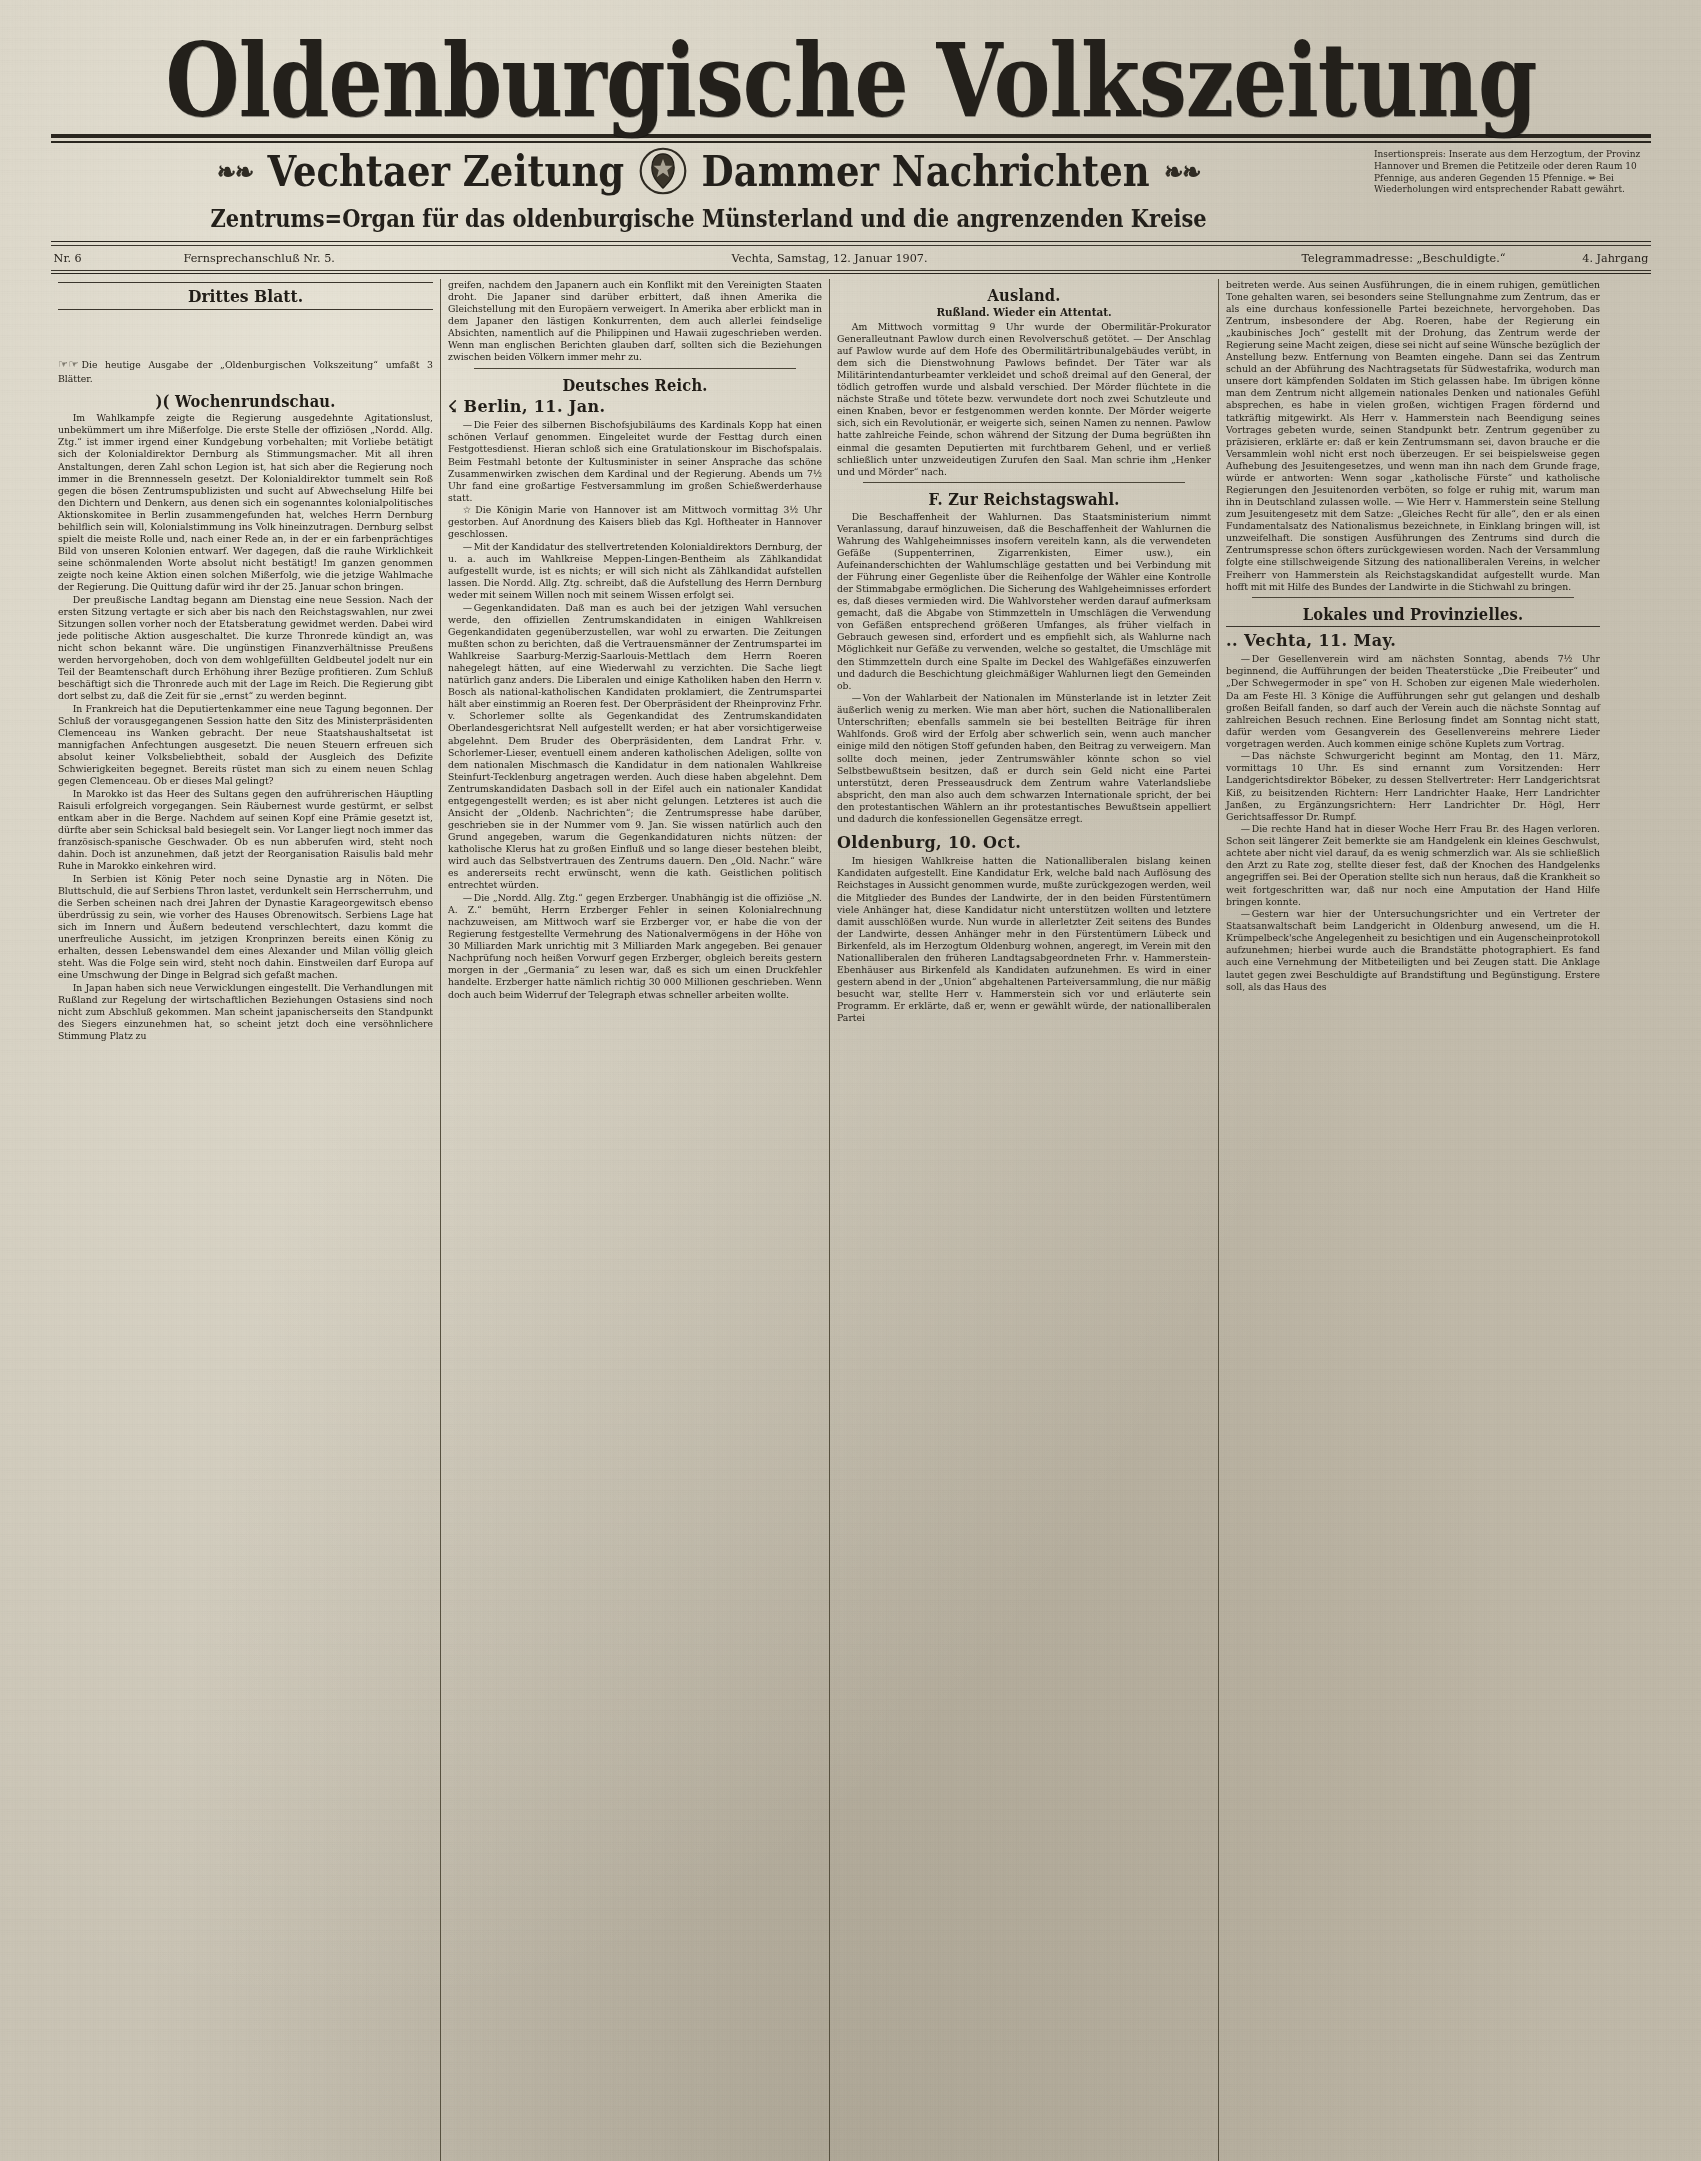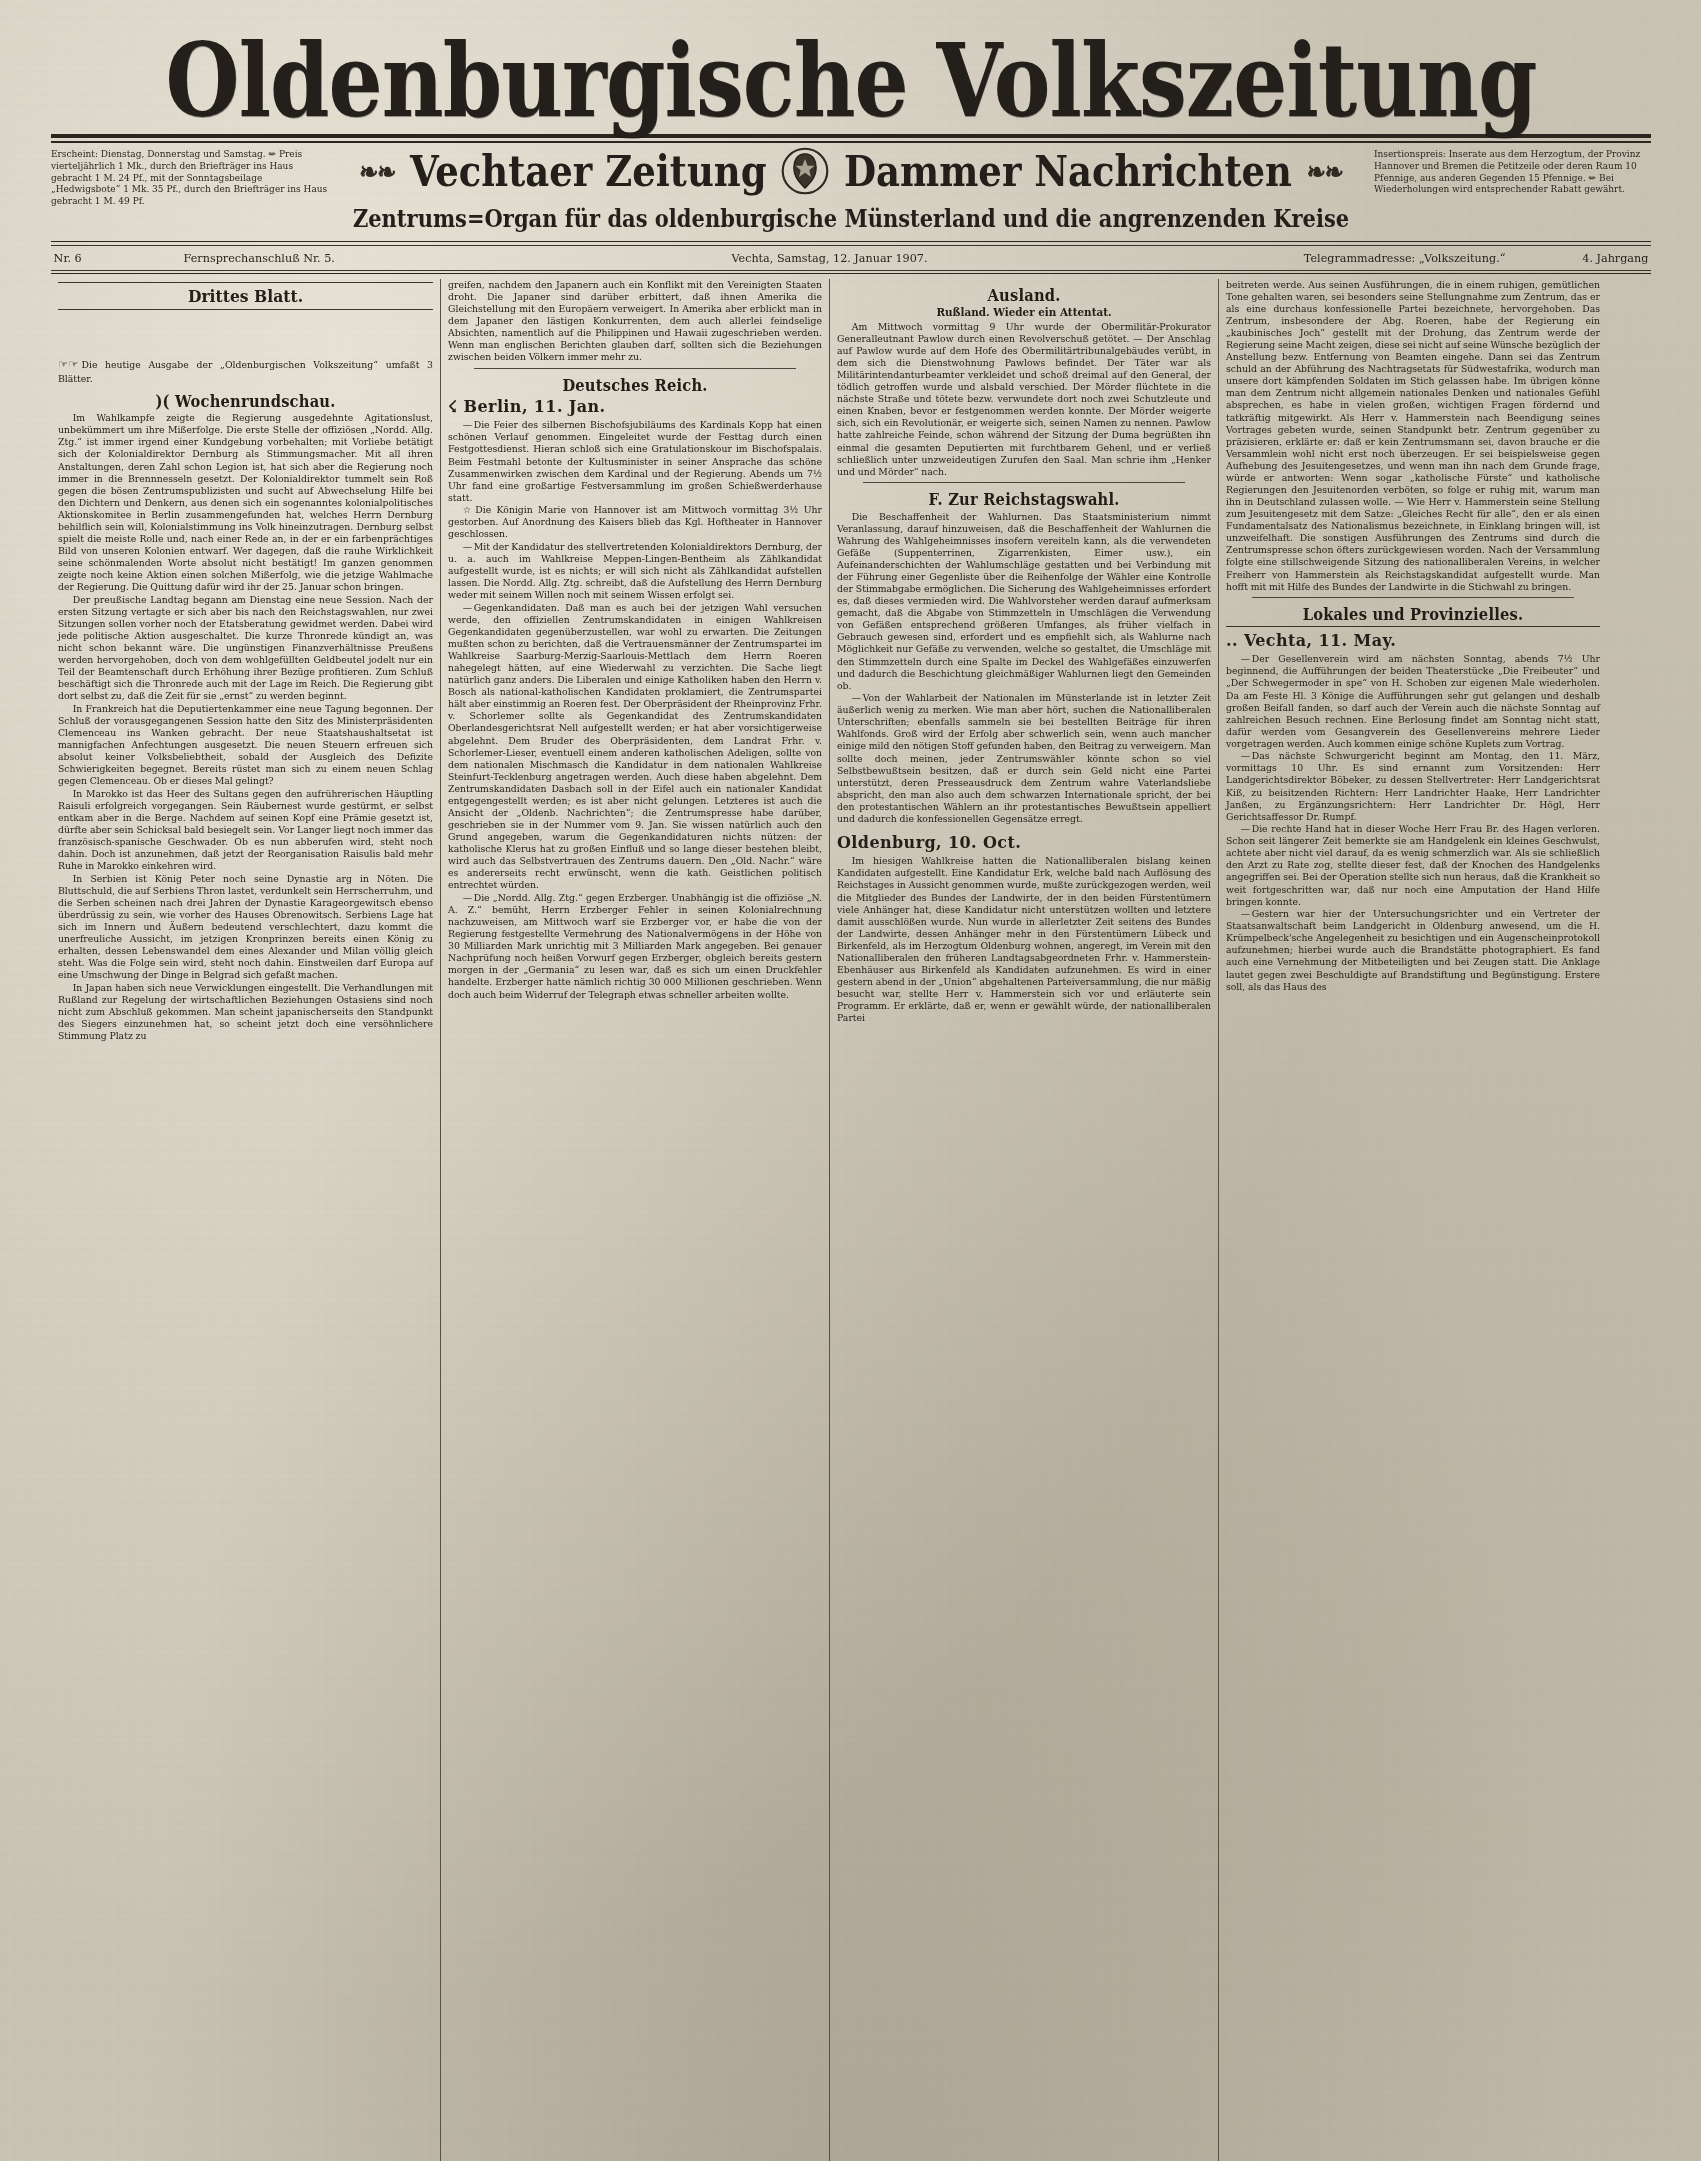--- a/index.html
+++ b/index.html
@@ -219,21 +219,20 @@
 <div class="page">
   <div class="paper-noise"></div>
   <div class="sheet">
 
     <div class="masthead-title">Oldenburgische Volkszeitung</div>
 
     <div class="rule-thick"></div>
     <div class="rule-thin"></div>
 
     <div class="masthead-mid">
-      <div class="mast-col-left">Erscheint: Dienstag, Donnerstag und Samstag. ✏ Preis vierteljährlich 1 Mk., durch den Briefträger ins Haus gebracht 1 M. 24 Pf., mit der Sonntagsbeilage „Hedwigsbote“ 1 Mk. 35 Pf., durch den Briefträger ins Haus gebracht 1 M. 49 Pf.</div>
       <div class="mast-col-center">
         <div class="subtitles">
           <span class="flourish">❧❧</span>
           <span>Vechtaer Zeitung</span>
           <span class="crest">
             <svg width="48" height="48" viewBox="0 0 112 112">
               <circle cx="56" cy="56" r="52" fill="none" stroke="#2e2a22" stroke-width="5"></circle>
               <path d="M56 16 C36 16 30 34 30 48 C30 72 46 86 56 96 C66 86 82 72 82 48 C82 34 76 16 56 16 Z" fill="#3a352b" stroke="#23201a" stroke-width="3"></path>
               <path d="M56 28 L62 44 L78 44 L66 54 L70 70 L56 60 L42 70 L46 54 L34 44 L50 44 Z" fill="#cfc8b8" opacity="0.75"></path>
             </svg>
@@ -246,21 +245,21 @@
       <div class="mast-col-right">Insertionspreis: Inserate aus dem Herzogtum, der Provinz Hannover und Bremen die Petitzeile oder deren Raum 10 Pfennige, aus anderen Gegenden 15 Pfennige. ✏ Bei Wiederholungen wird entsprechender Rabatt gewährt.</div>
     </div>
 
     <div class="rule-thin" style="margin-top:9.5px;"></div>
     <div class="rule-hair"></div>
 
     <div class="issueline">
       <span class="seg s1">Nr. 6</span>
       <span class="seg s2">Fernsprechanschluß Nr. 5.</span>
       <span class="seg s3">Vechta, Samstag, 12. Januar 1907.</span>
-      <span class="seg s4">Telegrammadresse: „Volkszeitung.“</span>
+      <span class="seg s4">Telegrammadresse: „Beschuldigte.“</span>
       <span class="seg s5">4. Jahrgang</span>
     </div>
 
     <div class="rule-hair"></div>
     <div class="rule-thin" style="margin-top:1.7px;"></div>
 
     <div class="columns">
 
       <div class="col">
         <div class="head-rule-top"></div>

